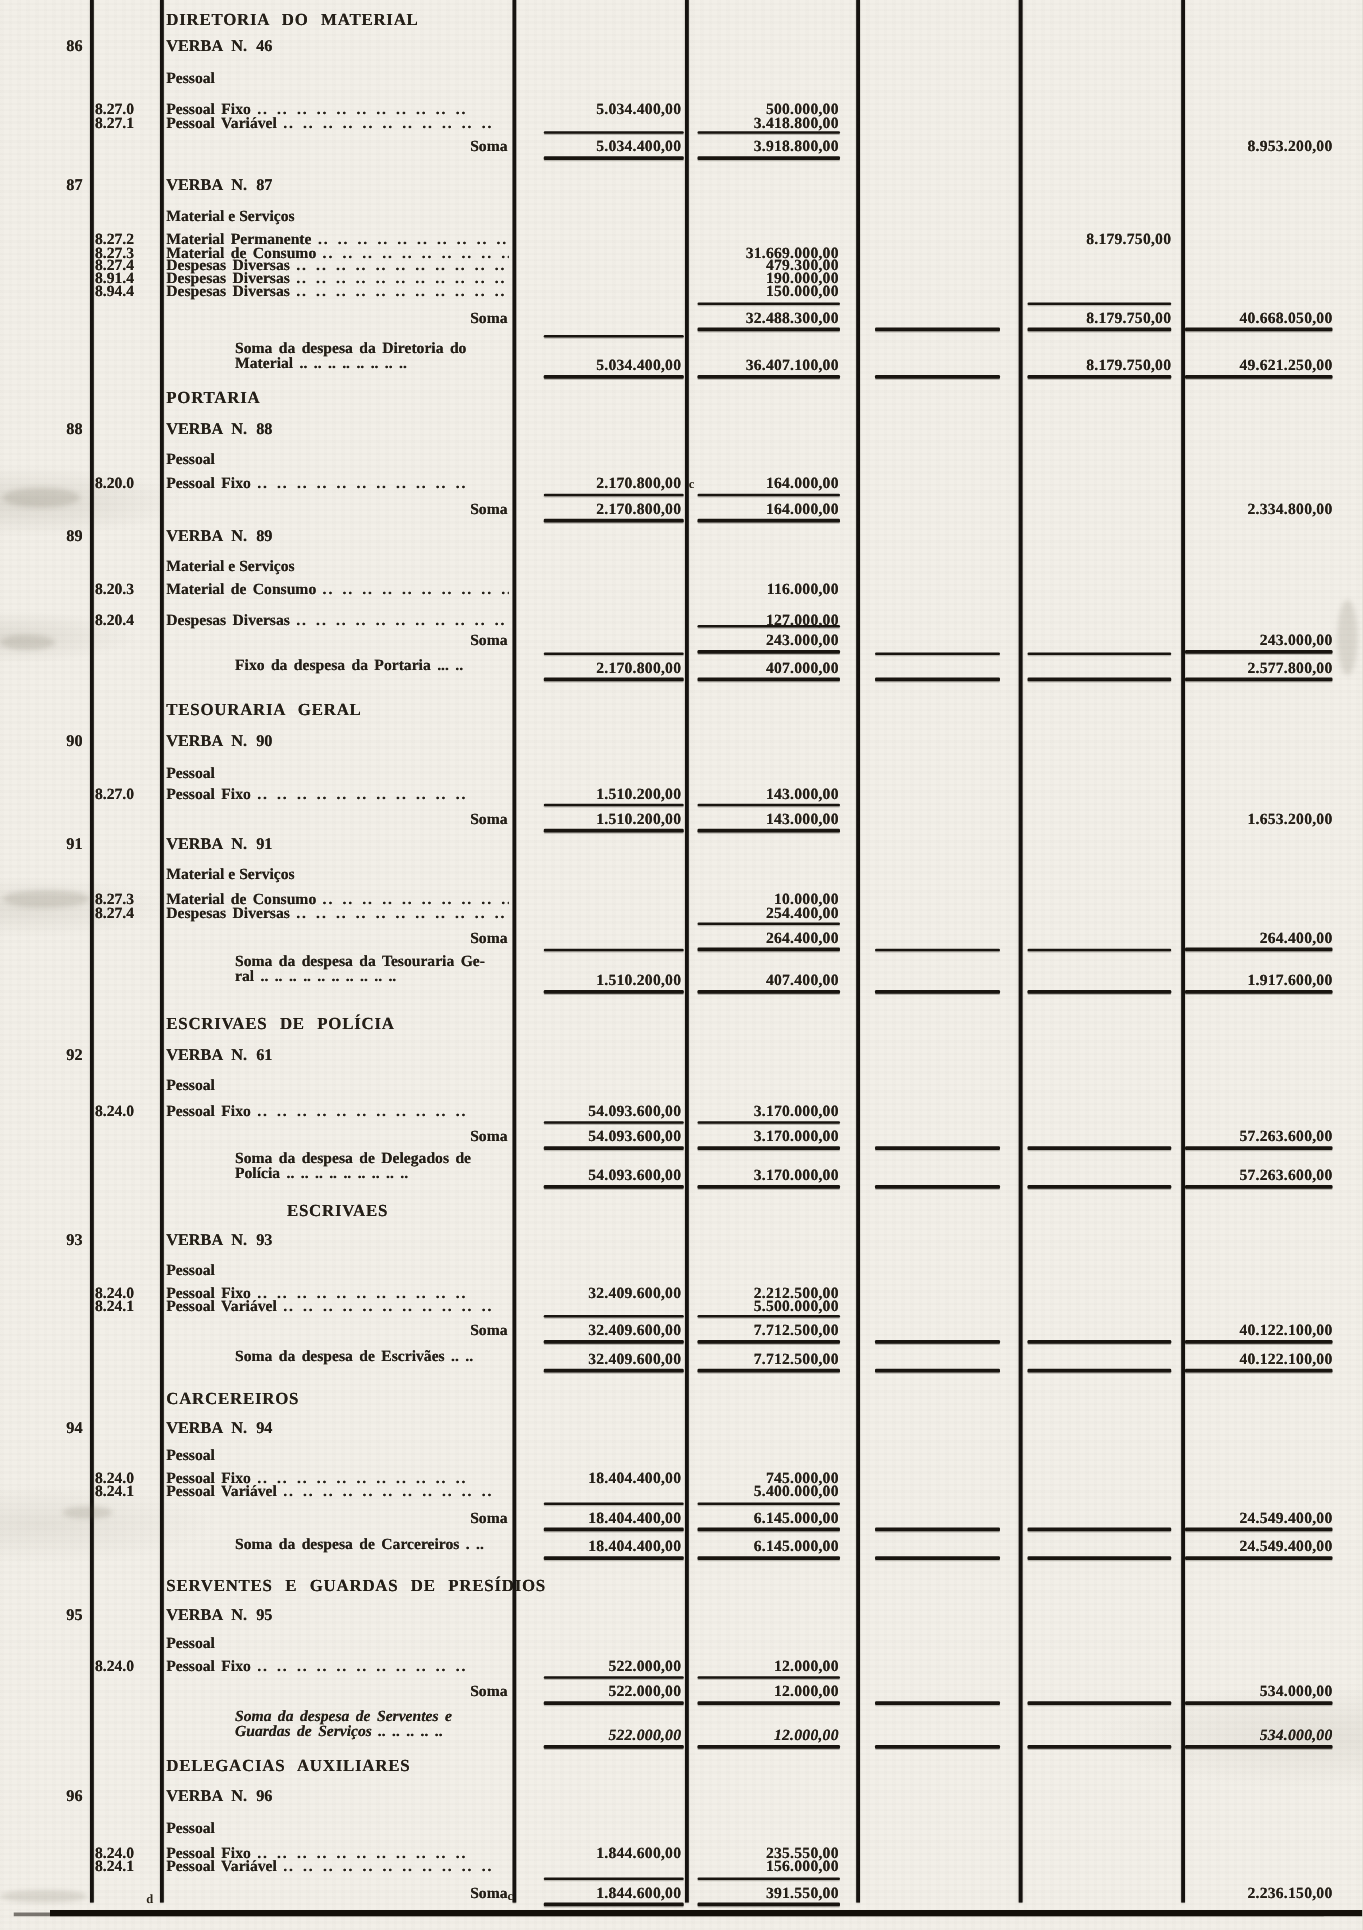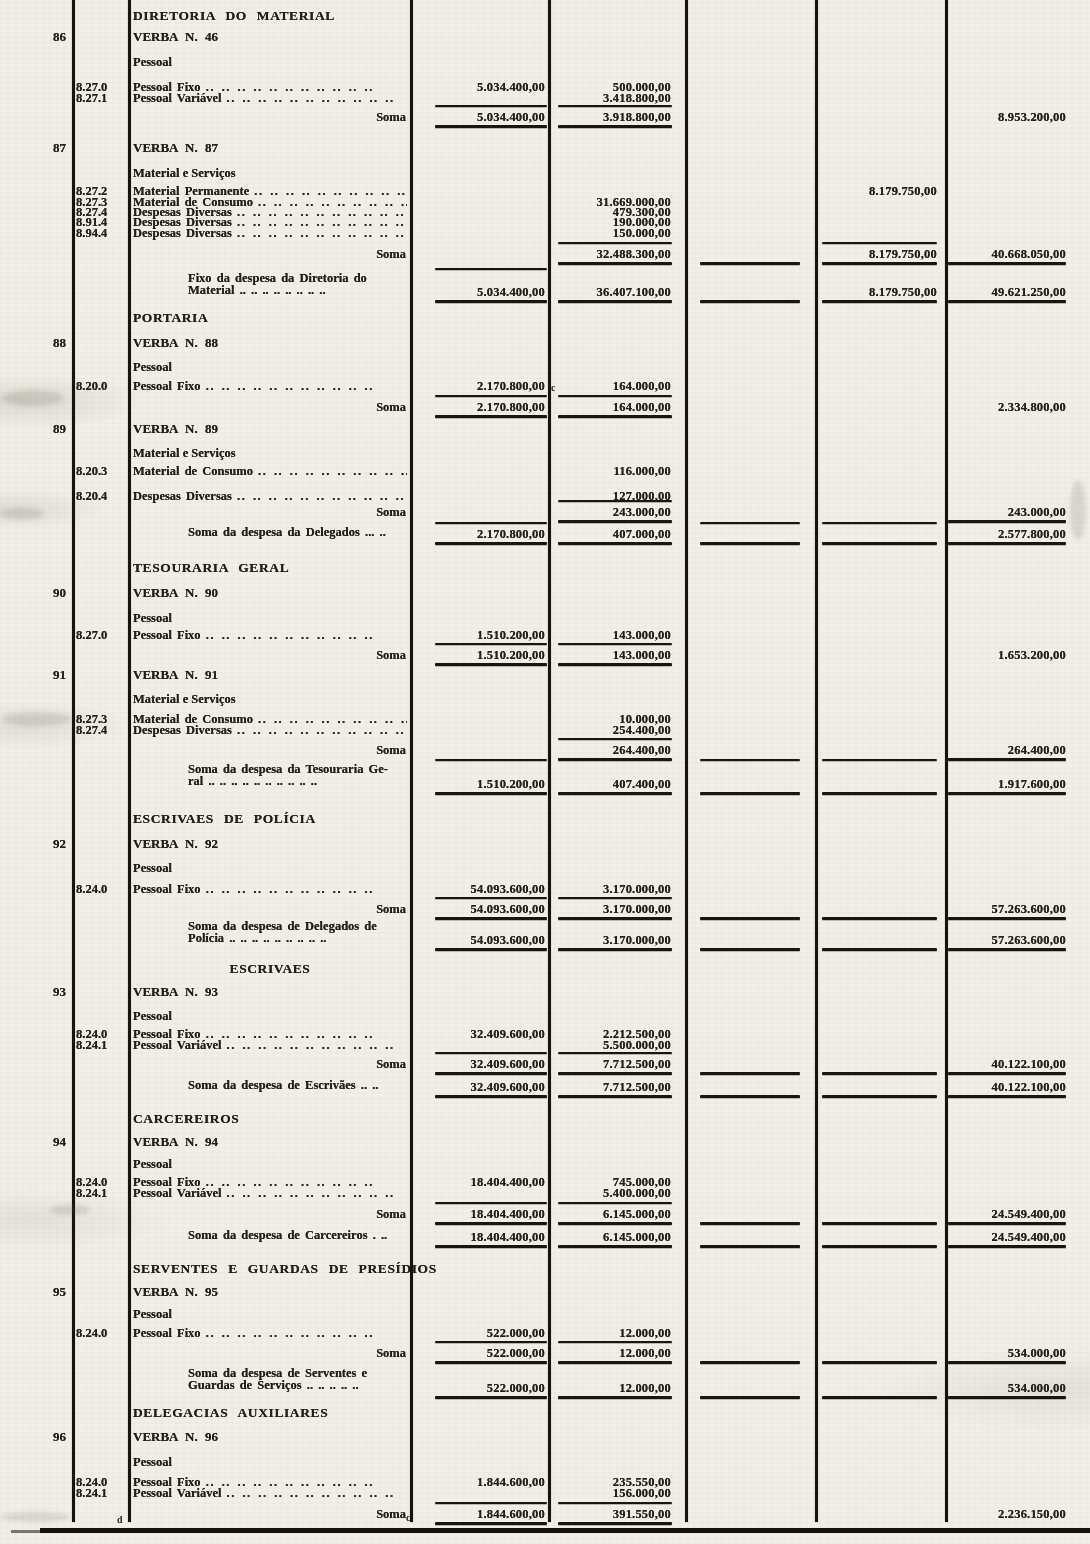--- a/index.html
+++ b/index.html
@@ -111,21 +111,21 @@
         <div class="cell amt" style="left: 945px; width: 121px; top: 0px;">40.668.050,00</div>
         <div class="rule" style="left: 558px; width: 114px; top: -5px; height: 2px;"></div>
         <div class="rule" style="left: 822px; width: 115px; top: -5px; height: 2px;"></div>
         <div class="rule" style="left: 558px; width: 114px; top: 15px; height: 3px;"></div>
         <div class="rule" style="left: 700px; width: 100px; top: 15px; height: 3px;"></div>
         <div class="rule" style="left: 822px; width: 115px; top: 15px; height: 3px;"></div>
         <div class="rule" style="left: 948px; width: 118px; top: 15px; height: 3px;"></div>
       </div>
       <div class="row" style="top: 273px;">
         <div class="cell" style="left: 188px; width: 224px; top: -1px;">
-          <div class="desp-line">Fixo da despesa da Diretoria do</div>
+          <div class="desp-line">Soma da despesa da Diretoria do</div>
           <div class="desp-line">Material .. .. .. .. .. .. .. ..</div>
         </div>
         <div class="cell amt" style="left: 413px; width: 132px; top: 12px;">5.034.400,00</div>
         <div class="cell amt" style="left: 540px; width: 131px; top: 12px;">36.407.100,00</div>
         <div class="cell amt" style="left: 815px; width: 122px; top: 12px;">8.179.750,00</div>
         <div class="cell amt" style="left: 945px; width: 121px; top: 12px;">49.621.250,00</div>
         <div class="rule" style="left: 435px; width: 112px; top: -5px; height: 2px;"></div>
         <div class="rule" style="left: 435px; width: 112px; top: 27px; height: 3px;"></div>
         <div class="rule" style="left: 558px; width: 114px; top: 27px; height: 3px;"></div>
         <div class="rule" style="left: 700px; width: 100px; top: 27px; height: 3px;"></div>
@@ -178,21 +178,21 @@
       <div class="row" style="top: 505px;">
         <div class="cell soma-label" style="left: 198px; width: 208px;">Soma</div>
         <div class="cell amt" style="left: 540px; width: 131px; top: 0px;">243.000,00</div>
         <div class="cell amt" style="left: 945px; width: 121px; top: 0px;">243.000,00</div>
         <div class="rule" style="left: 558px; width: 114px; top: -5px; height: 2px;"></div>
         <div class="rule" style="left: 558px; width: 114px; top: 15px; height: 3px;"></div>
         <div class="rule" style="left: 948px; width: 118px; top: 15px; height: 3px;"></div>
       </div>
       <div class="row" style="top: 527px;">
         <div class="cell" style="left: 188px; width: 224px; top: -1px;">
-          <div class="desp-line">Soma da despesa da Delegados ... ..</div>
+          <div class="desp-line">Fixo da despesa da Portaria ... ..</div>
         </div>
         <div class="cell amt" style="left: 413px; width: 132px; top: 0px;">2.170.800,00</div>
         <div class="cell amt" style="left: 540px; width: 131px; top: 0px;">407.000,00</div>
         <div class="cell amt" style="left: 945px; width: 121px; top: 0px;">2.577.800,00</div>
         <div class="rule" style="left: 435px; width: 112px; top: -5px; height: 2px;"></div>
         <div class="rule" style="left: 700px; width: 100px; top: -5px; height: 2px;"></div>
         <div class="rule" style="left: 822px; width: 115px; top: -5px; height: 2px;"></div>
         <div class="rule" style="left: 435px; width: 112px; top: 15px; height: 3px;"></div>
         <div class="rule" style="left: 558px; width: 114px; top: 15px; height: 3px;"></div>
         <div class="rule" style="left: 700px; width: 100px; top: 15px; height: 3px;"></div>
@@ -265,21 +265,21 @@
         <div class="rule" style="left: 558px; width: 114px; top: 28px; height: 3px;"></div>
         <div class="rule" style="left: 700px; width: 100px; top: 28px; height: 3px;"></div>
         <div class="rule" style="left: 822px; width: 115px; top: 28px; height: 3px;"></div>
         <div class="rule" style="left: 948px; width: 118px; top: 28px; height: 3px;"></div>
       </div>
       <div class="row" style="top: 811px;">
         <div class="cell hdr" style="left: 133px; width: 274px;">ESCRIVAES DE POLÍCIA</div>
       </div>
       <div class="row" style="top: 836px;">
         <div class="cell num" style="left: 36px; width: 30px;">92</div>
-        <div class="cell verba-label" style="left: 133px; width: 274px;">VERBA N. 92</div>
+        <div class="cell verba-label" style="left: 133px; width: 274px;">VERBA N. 61</div>
       </div>
       <div class="row" style="top: 861px;">
         <div class="cell sub" style="left: 133px; width: 274px;">Pessoal</div>
       </div>
       <div class="row" style="top: 882px;">
         <div class="cell code" style="left: 76px; width: 48px;">8.24.0</div>
         <div class="cell desc clip" style="left: 133px; width: 274px;"><span>Pessoal Fixo </span><span class="dots">.. .. .. .. .. .. .. .. .. .. ..</span></div>
         <div class="cell amt" style="left: 413px; width: 132px; top: 0px;">54.093.600,00</div>
         <div class="cell amt" style="left: 540px; width: 131px; top: 0px;">3.170.000,00</div>
       </div>
@@ -426,21 +426,21 @@
         <div class="cell amt" style="left: 540px; width: 131px; top: 0px;">12.000,00</div>
         <div class="cell amt" style="left: 945px; width: 121px; top: 0px;">534.000,00</div>
         <div class="rule" style="left: 435px; width: 112px; top: -5px; height: 2px;"></div>
         <div class="rule" style="left: 558px; width: 114px; top: -5px; height: 2px;"></div>
         <div class="rule" style="left: 435px; width: 112px; top: 15px; height: 3px;"></div>
         <div class="rule" style="left: 558px; width: 114px; top: 15px; height: 3px;"></div>
         <div class="rule" style="left: 700px; width: 100px; top: 15px; height: 3px;"></div>
         <div class="rule" style="left: 822px; width: 115px; top: 15px; height: 3px;"></div>
         <div class="rule" style="left: 948px; width: 118px; top: 15px; height: 3px;"></div>
       </div>
-      <div class="row" style="top: 1368px;">
+      <div class="row" style="top: 1368px; font-style: italic;">
         <div class="cell" style="left: 188px; width: 224px; top: -1px;">
           <div class="desp-line">Soma da despesa de Serventes e</div>
           <div class="desp-line">Guardas de Serviços .. .. .. .. ..</div>
         </div>
         <div class="cell amt" style="left: 413px; width: 132px; top: 13px;">522.000,00</div>
         <div class="cell amt" style="left: 540px; width: 131px; top: 13px;">12.000,00</div>
         <div class="cell amt" style="left: 945px; width: 121px; top: 13px;">534.000,00</div>
         <div class="rule" style="left: 435px; width: 112px; top: 28px; height: 3px;"></div>
         <div class="rule" style="left: 558px; width: 114px; top: 28px; height: 3px;"></div>
         <div class="rule" style="left: 700px; width: 100px; top: 28px; height: 3px;"></div>

